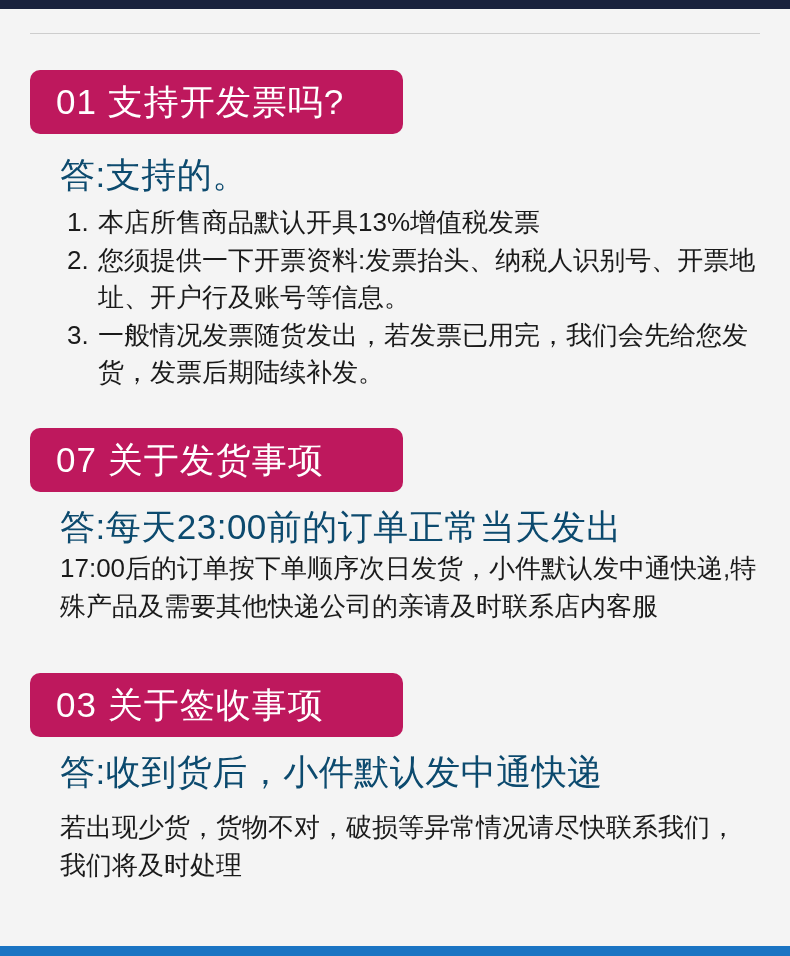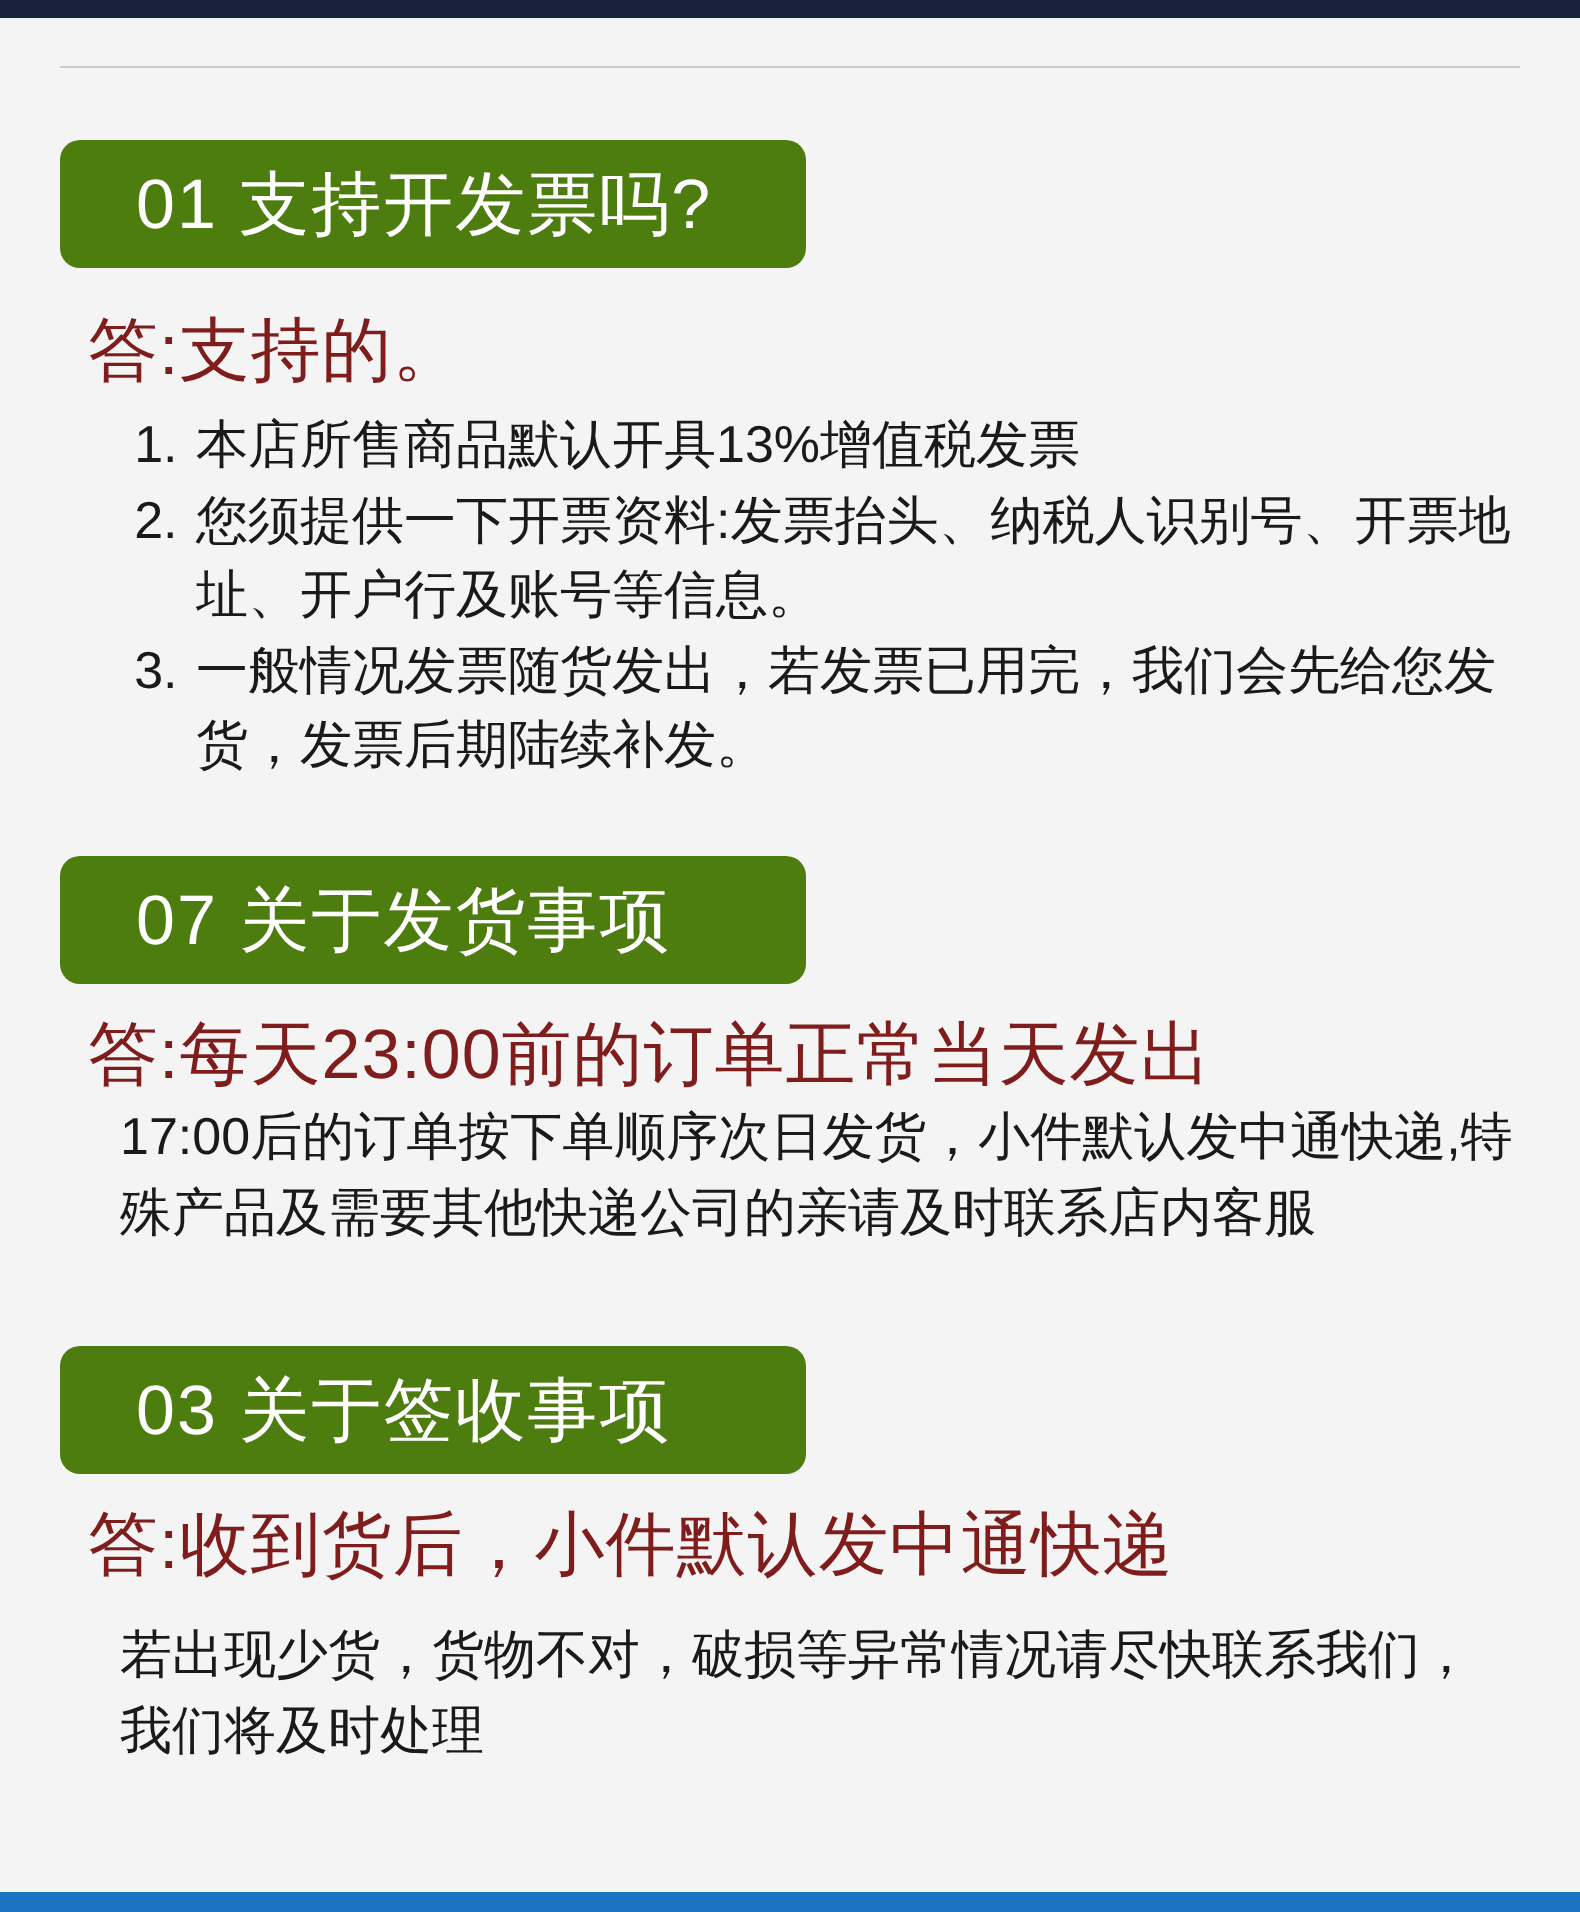--- a/index.html
+++ b/index.html
@@ -37,38 +37,38 @@
     width: 730px;
     height: 0;
     border-top: 1px solid #cdcdcd;
   }
   .badge {
     position: absolute;
     left: 30px;
     width: 373px;
     height: 64px;
     box-sizing: border-box;
-    background: #4d7c0f;
+    background: #be185d;
     border-radius: 10px;
     color: #ffffff;
     font-size: 35px;
     font-weight: 500;
     display: flex;
     align-items: center;
-    padding-left: 38px;
+    padding-left: 26px;
     letter-spacing: 1px;
     white-space: nowrap;
   }
   #badge1 { top: 70px; }
   #badge2 { top: 428px; }
   #badge3 { top: 673px; align-items: center; }
   .answer {
     position: absolute;
-    left: 44px;
-    color: #7f1d1d;
+    left: 60px;
+    color: #0c4a6e;
     font-size: 35px;
     font-weight: 500;
     white-space: nowrap;
     letter-spacing: 0.5px;
   }
   #ans1 { top: 152px; }
   #ans2 { top: 504px; }
   #ans3 { top: 749px; }
   .body-text {
     position: absolute;

